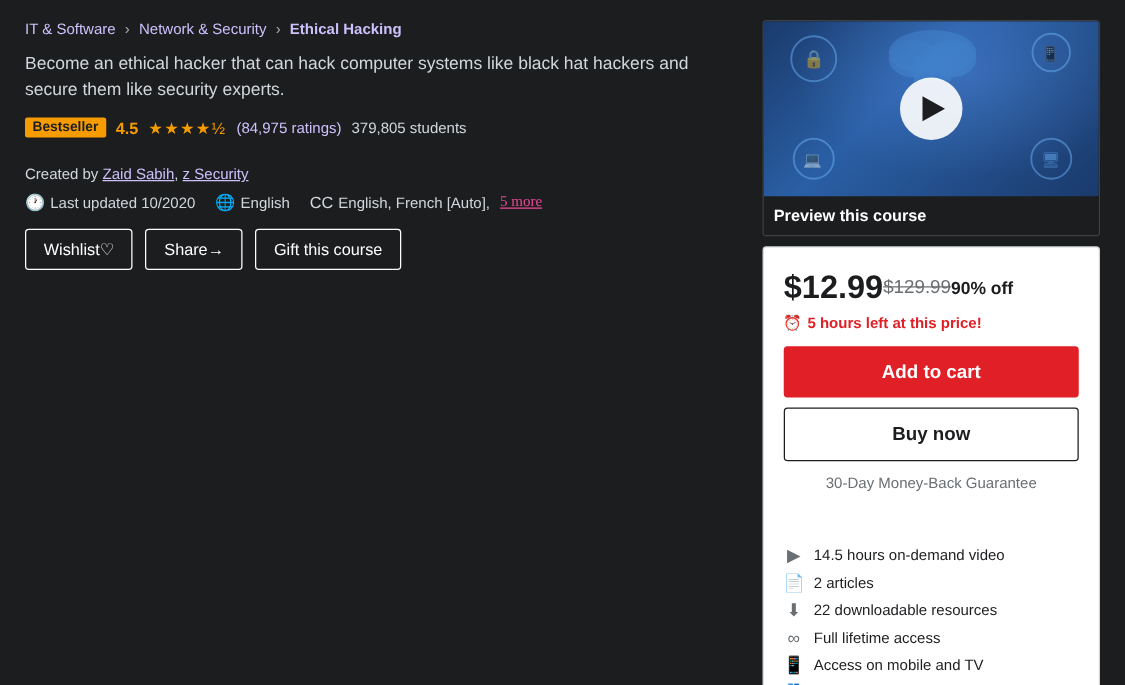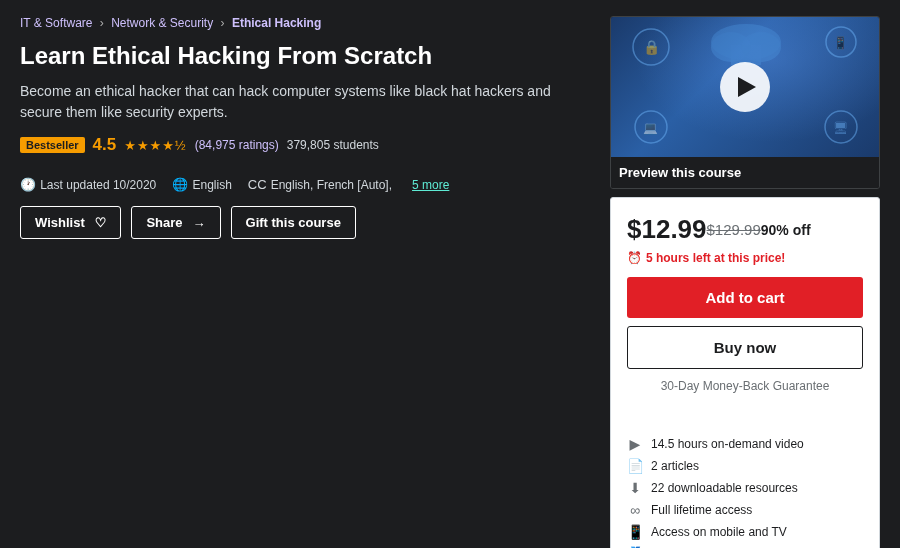--- a/index.html
+++ b/index.html
@@ -16,45 +16,45 @@
     .breadcrumb span { color: #cec0fc; }
     .breadcrumb a { color: #cec0fc; text-decoration: none; }
     .breadcrumb .sep { margin: 0 4px; color: #aaa; }
     .breadcrumb .current { color: #cec0fc; font-weight: 700; }
 
     .course-title { font-size: 24px; font-weight: 700; color: #fff; line-height: 1.3; margin-bottom: 10px; }
     .course-subtitle { font-size: 14px; color: #cec0fc; margin-bottom: 12px; line-height: 1.5; color: #d1d7dc; }
 
     .badges-row { display: flex; align-items: center; gap: 8px; margin-bottom: 22px; }
     .bestseller-badge { background: #f69c00; color: #1c1d1f; font-size: 11px; font-weight: 700; padding: 2px 6px; border-radius: 2px; }
-    .rating-number { color: #f69c00; font-weight: 700; font-size: 17px; }
+    .rating-number { color: #f69c00; font-weight: 700; font-size: 13px; }
     .stars { color: #f69c00; font-size: 13px; letter-spacing: 1px; }
     .rating-count { color: #cec0fc; font-size: 12px; }
     .students-count { color: #d1d7dc; font-size: 12px; }
 
     .creator-row { font-size: 12px; color: #d1d7dc; margin-bottom: 8px; }
     .creator-row a { color: #cec0fc; text-decoration: underline; }
 
     .meta-row { display: flex; align-items: center; gap: 16px; font-size: 12px; color: #d1d7dc; margin-bottom: 14px; }
     .meta-item { display: flex; align-items: center; gap: 4px; }
     .meta-icon { font-size: 13px; }
 
     .action-buttons { display: flex; gap: 10px; }
     .btn-wishlist, .btn-share, .btn-gift {
       padding: 8px 14px;
       font-size: 13px;
-      font-weight: 700;
+      font-weight: 400;
       cursor: pointer;
       border: 1.5px solid #fff;
       background: transparent;
       color: #fff;
       border-radius: 3px;
       display: flex;
       align-items: center;
-      gap: 10px;
+      gap: 0;
     }
 
     
     .preview-card {
       background: #1c1d1f;
       border: 1px solid #3e4143;
       overflow: hidden;
       border-radius: 3px;
     }
     .preview-thumb {
@@ -160,46 +160,50 @@
     <div class="hero-left">
 
       <div class="breadcrumb">
         <a href="#">IT &amp; Software</a>
         <span class="sep"> › </span>
         <a href="#">Network &amp; Security</a>
         <span class="sep"> › </span>
         <span class="current">Ethical Hacking</span>
       </div>
 
-      <h1 class="course-title">Learn Ethical Hacking From Scratch</h1>
 
       <p class="course-subtitle">Become an ethical hacker that can hack computer systems like black hat hackers and secure them like security experts.</p>
 
       <div class="badges-row">
         <span class="bestseller-badge">Bestseller</span>
         <span class="rating-number">4.5</span>
         <span class="stars">★★★★½</span>
         <span class="rating-count">(84,975 ratings)</span>
         <span class="students-count">379,805 students</span>
       </div>
 
+      <div class="creator-row">
+        <span>Created by</span>
+        <a href="#">Zaid Sabih</a>,
+        <a href="#">z Security</a>
+      </div>
 
       <div class="meta-row">
         <div class="meta-item">
           <span class="meta-icon">🕐</span>
           <span>Last updated 10/2020</span>
         </div>
         <div class="meta-item">
           <span class="meta-icon">🌐</span>
           <span>English</span>
         </div>
         <div class="meta-item">
           <span class="meta-icon">CC</span>
           <span>English, French [Auto],</span>
-          <a href="#" style="color:#5eead4; margin-left:16px;">5 more</a>
+          <a href="#" style="color:#ec4899; margin-left:4px;font-family:Liberation Serif, serif;">5 more</a>
         </div>
       </div>
 
       <div class="action-buttons">
         <button class="btn-wishlist">
           <span>Wishlist</span>
           <span>♡</span>
         </button>
         <button class="btn-share">
           <span>Share</span>

